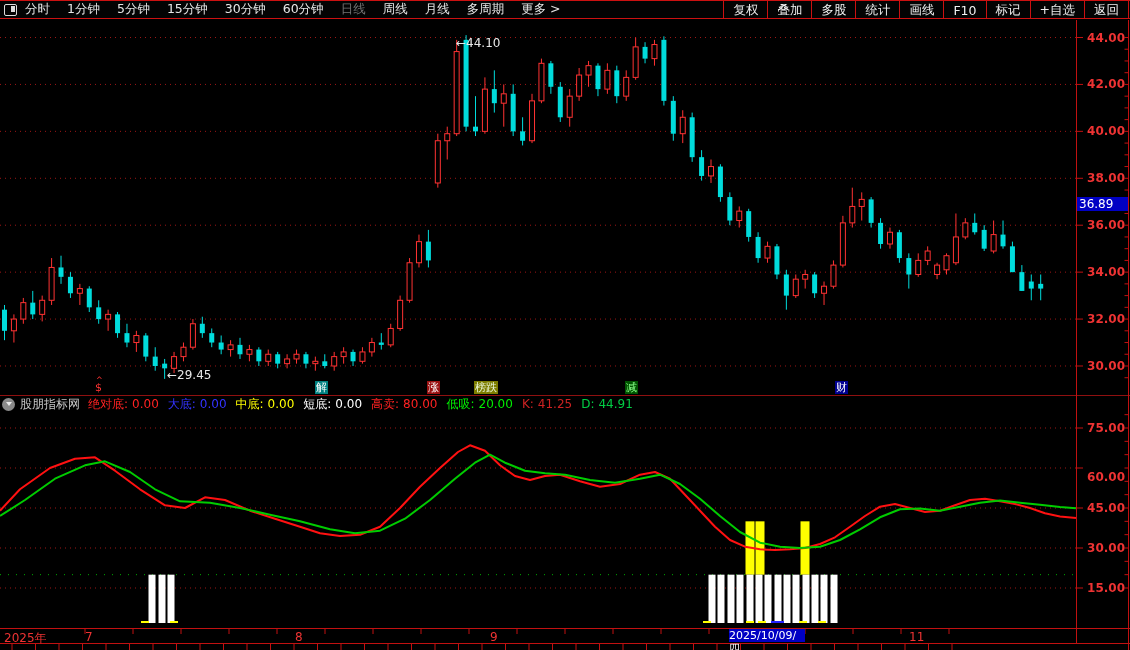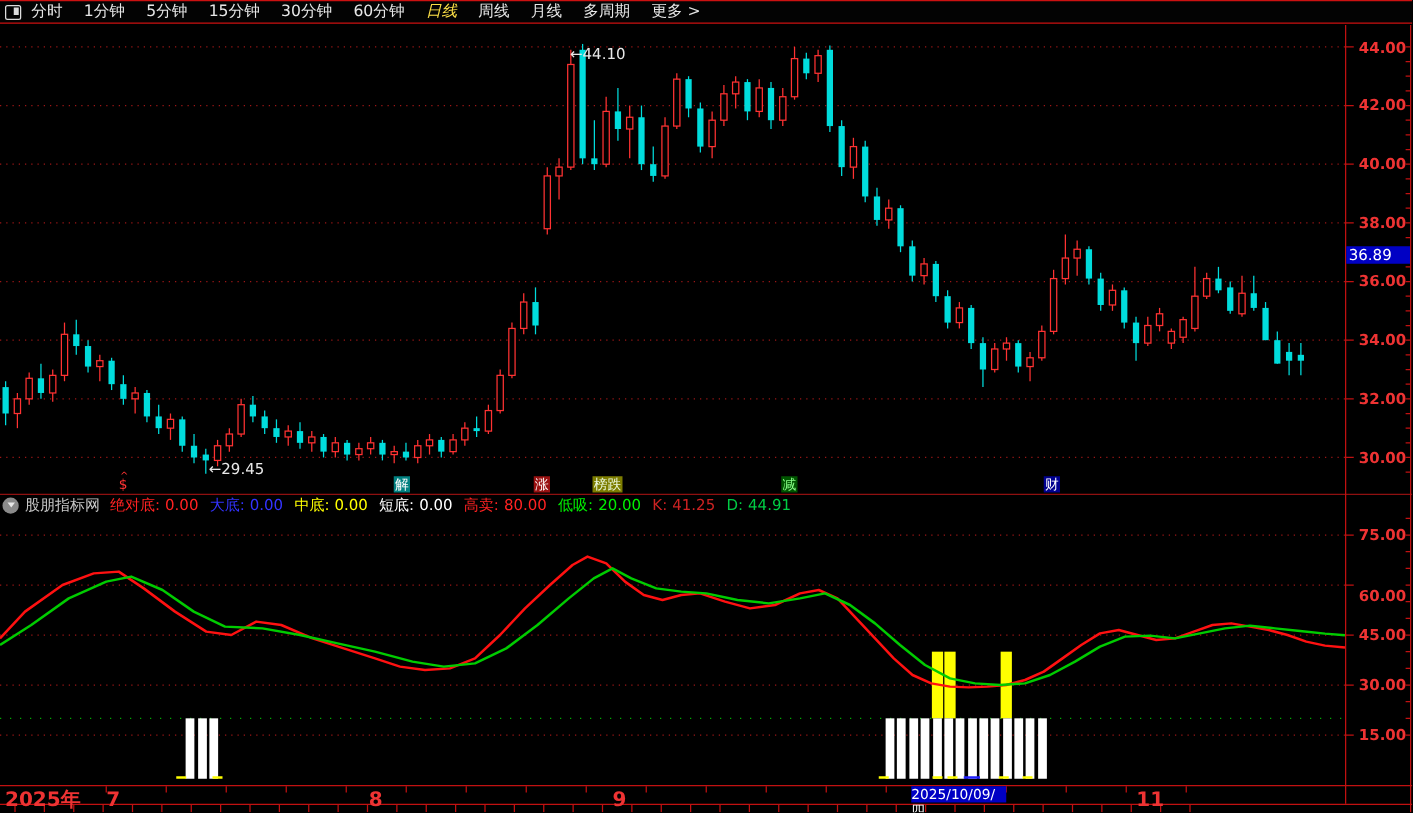--- a/index.html
+++ b/index.html
@@ -5,21 +5,21 @@
   html,body{margin:0;padding:0;background:#000;}
   #app{position:relative;width:1130px;height:650px;background:#000;overflow:hidden;
        font-family:"DejaVu Sans","Liberation Sans",sans-serif;}
   
   #toolbar{position:absolute;left:0;top:0;width:1130px;height:19px;background:#030303;
            border-top:1px solid #c11;border-bottom:1px solid #c11;box-sizing:border-box;}
   #win-icon{position:absolute;left:4px;top:3px;width:11px;height:10px;border:1px solid #ddd;border-radius:2px;}
   #win-icon .half{position:absolute;right:1px;top:1px;width:4px;height:6px;background:#ddd;}
   #periods{position:absolute;left:25px;top:0;height:17px;display:flex;gap:17px;align-items:center;
            font-size:12.5px;color:#e6e6e6;white-space:nowrap;}
-  .period.active{color:#fde047;font-style:italic;}
+  .period.active{color:#737373;}
   #right-buttons{position:absolute;right:1px;top:0;height:17px;display:flex;align-items:stretch;
                  font-size:12.5px;color:#f0f0f0;}
   #right-buttons .rbtn{border-left:1px solid #c11;padding:1px 9px 0 9px;display:flex;align-items:center;}
   #right-buttons .rbtn:last-child{border-right:1px solid #c11;}
   
   #titlebar{position:absolute;left:0;top:20px;width:1130px;height:18px;}
   #title-text{position:absolute;left:4px;top:2px;font-size:13px;color:#dcdcdc;}
   #title-dropdown{position:absolute;left:178px;top:3px;width:13px;height:13px;border-radius:50%;background:#7d7d7d;}
   #title-dropdown .chev{position:absolute;left:3.5px;top:4.5px;width:0;height:0;
       border-left:3px solid transparent;border-right:3px solid transparent;border-top:4px solid #222;}
@@ -40,21 +40,21 @@
   
   #ind-header{position:absolute;left:0;top:397px;width:1076px;height:14px;display:flex;align-items:center;
               font-size:12px;z-index:2;white-space:nowrap;}
   #ind-icon{width:13px;height:13px;border-radius:50%;background:#8a8a8a;margin:0 5px 0 2px;position:relative;flex:none;}
   #ind-icon .chev{position:absolute;left:3.5px;top:4.5px;width:0;height:0;
       border-left:3px solid transparent;border-right:3px solid transparent;border-top:4px solid #e8e8e8;}
   #ind-source{color:#c8c8c8;margin-right:8px;}
   .ind-item{margin-right:9px;}
   .ind-item .v{margin-left:4px;}
   
-  .xlab{position:absolute;top:630px;font-size:16px;color:#ee3333;z-index:2;white-space:nowrap;font-weight:bold;}
+  .xlab{position:absolute;top:630px;font-size:12px;color:#ee3333;z-index:2;white-space:nowrap;}
   #date-box{position:absolute;top:629px;height:13px;background:#0000c4;color:#fff;font-size:11px;
             line-height:13px;text-align:left;z-index:3;}
   
   #watermark{position:absolute;left:975px;top:598px;width:155px;height:52px;background:#3b3b3b;z-index:5;
              display:flex;flex-direction:column;justify-content:center;align-items:center;}
   #wm-line1{font-size:17px;font-weight:bold;color:#f4f4f4;letter-spacing:1px;}
   #wm-line2{font-size:14px;color:#cfcfcf;margin-top:1px;}
 </style>
 </head>
 <body>
@@ -70,20 +70,31 @@
         <span class="period">1分钟</span>
         <span class="period">5分钟</span>
         <span class="period">15分钟</span>
         <span class="period">30分钟</span>
         <span class="period">60分钟</span>
         <span class="period active">日线</span>
         <span class="period">周线</span>
         <span class="period">月线</span>
         <span class="period">多周期</span>
         <span class="period">更多 &gt;</span>
+      </div>
+    <div id="right-buttons">
+        <span class="rbtn">复权</span>
+        <span class="rbtn">叠加</span>
+        <span class="rbtn">多股</span>
+        <span class="rbtn">统计</span>
+        <span class="rbtn">画线</span>
+        <span class="rbtn">F10</span>
+        <span class="rbtn">标记</span>
+        <span class="rbtn">+自选</span>
+        <span class="rbtn">返回</span>
       </div>
   </div>
 
 
   <svg id="chart" width="1130" height="650">
       <line x1="0" y1="37.5" x2="1076" y2="37.5" stroke="#9c1616" stroke-width="1" stroke-dasharray="1 4"></line>
       <line x1="1076" y1="37.5" x2="1083" y2="37.5" stroke="#c11111" stroke-width="1"></line>
       <line x1="0" y1="84.428" x2="1076" y2="84.428" stroke="#9c1616" stroke-width="1" stroke-dasharray="1 4"></line>
       <line x1="1076" y1="84.428" x2="1083" y2="84.428" stroke="#c11111" stroke-width="1"></line>
       <line x1="0" y1="131.356" x2="1076" y2="131.356" stroke="#9c1616" stroke-width="1" stroke-dasharray="1 4"></line>

